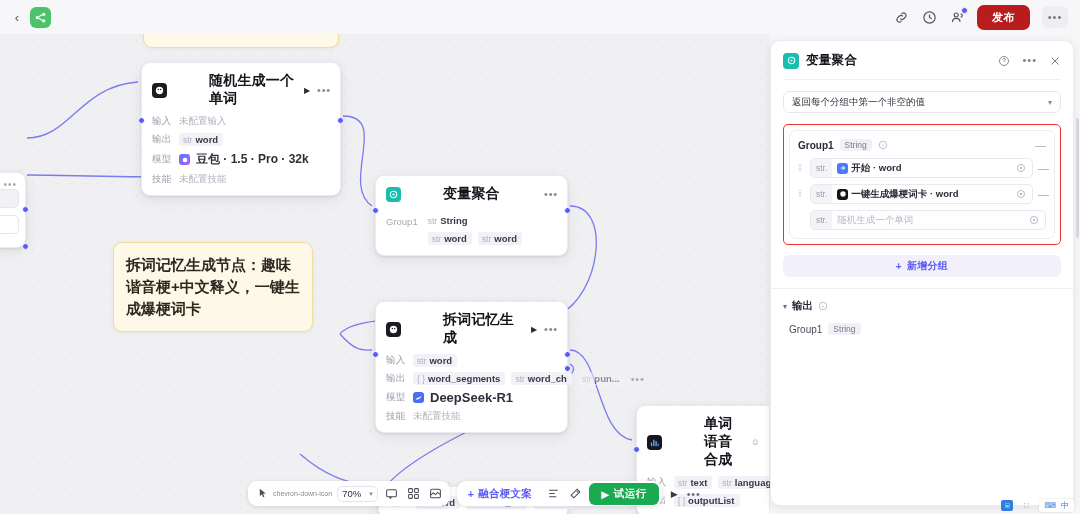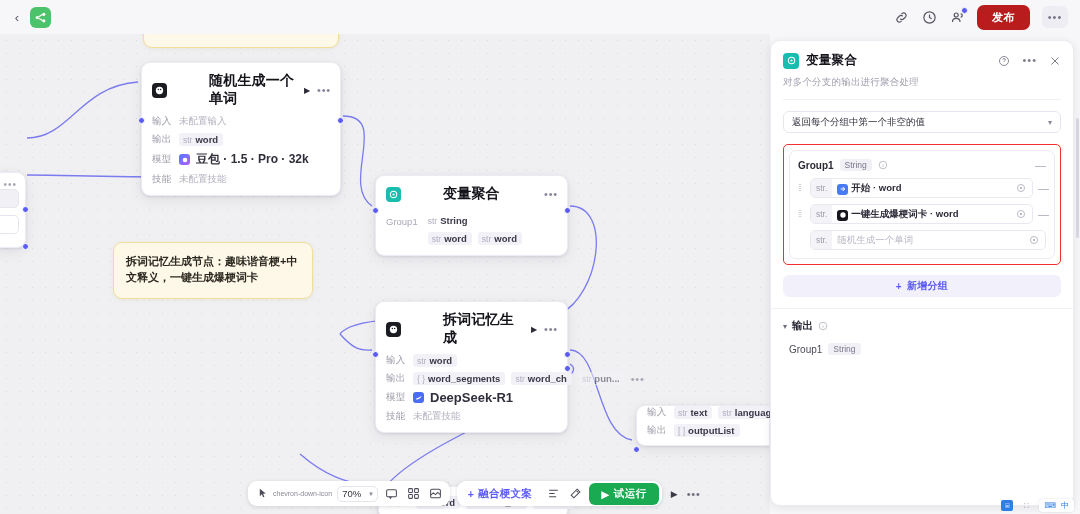--- a/index.html
+++ b/index.html
@@ -107,21 +107,21 @@
   .left-field.b { background:#fff;}
   .left-dots { position:absolute; right:8px; top:6px; color:#a7a6b5; font-size:10px; letter-spacing:1px;}
 
   
   .note {
     position:absolute; background:#fdf8e8; border:1px solid #f2dd9a;
     border-radius:9px; box-shadow:0 1px 4px rgba(120,100,30,.08);
   }
   #note-top { left:143px; top:-14px; width:196px; height:28px; }
   #note-main { left:113px; top:208px; width:200px; padding:11px 12px 12px 12px; }
-  .note-h { font-size:11px; font-weight:bold; color:#2b2820; line-height:1.45; }
+  .note-h { font-size:15px; font-weight:bold; color:#2b2820; line-height:1.45; }
   .note-p { font-size:9.5px; color:#3a372c; line-height:1.62; margin-bottom:6px; text-align:justify;}
   .note-p:last-child{margin-bottom:0;}
 
   
   .toolbar { position:absolute; left:248px; bottom:8px; display:flex; align-items:center; gap:7px; z-index:25;}
   .tb-grp { background:#fff; border-radius:9px; box-shadow:0 1px 4px rgba(30,30,60,.14);
             display:flex; align-items:center; padding:4px 6px; gap:5px; height:25px;}
   .tb-ico { width:17px;height:17px; color:#4c4b59; display:flex;align-items:center;justify-content:center; cursor:pointer;}
   .tb-ico svg{width:13px;height:13px;}
   .tb-sel { display:flex; align-items:center; gap:2px; cursor:pointer;}
@@ -175,21 +175,21 @@
   .grp-minus { margin-left:auto; color:#a6a5b4; font-size:11px; cursor:pointer; line-height:8px;}
 
   .p-row { display:flex; align-items:center; gap:5px; margin-bottom:6px;}
   .drag { color:#c2c1ce; font-size:9px; letter-spacing:-1px; cursor:grab; width:7px;}
   .inp {
     flex:1; height:20px; border:1px solid #e9e8f0; border-radius:5px; background:#fff;
     display:flex; align-items:center; padding:0 6px 0 0; gap:5px; overflow:hidden;
   }
   .inp-str { background:#f4f3f8; color:#9e9dab; font-size:8.5px; height:100%;
              display:flex;align-items:center; padding:0 5px; flex:none;}
-  .inp-val { display:flex; align-items:flex-end; gap:3px; font-size:9.5px; color:#2c2b38; font-weight:bold;
+  .inp-val { display:flex; align-items:center; gap:3px; font-size:9.5px; color:#2c2b38; font-weight:bold;
              white-space:nowrap; overflow:hidden;}
   .inp-ph { font-size:9.5px; color:#b9b8c6; }
   .mini-ico { width:11px;height:11px;border-radius:3px;flex:none;display:flex;align-items:center;justify-content:center;}
   .mini-ico svg{width:8px;height:8px;}
   .inp-end { margin-left:auto; color:#a9a8b7; display:flex; align-items:center;}
   .inp-end svg{width:10px;height:10px;}
   .row-minus { color:#a6a5b4; font-size:11px; cursor:pointer; width:8px; text-align:center; line-height:8px;}
 
   .add-grp {
     margin-top:10px; height:22px; border-radius:6px; background:#f2f1fb; color:#5b5bf5;
@@ -424,20 +424,32 @@
           <span class="n-lbl">技能</span>
           <span class="n-muted">未配置技能</span>
         </div>
       </div>
       <span class="dot-port" style="left:-4px; top:49px;"></span>
       <span class="dot-port" style="right:-4px; top:49px;"></span>
       <span class="dot-port" style="right:-4px; top:63px;"></span>
     </div>
 
     <div class="node" id="node-tts">
+      <div class="n-head">
+        <span class="n-ico" style="background:#161620;">
+          <svg viewBox="0 0 24 24" fill="#5aa9ff">
+              <rect x="4" y="12" width="3" height="8"></rect>
+              <rect x="9" y="6" width="3" height="14"></rect>
+              <rect x="14" y="9" width="3" height="11"></rect>
+              <rect x="19" y="14" width="2" height="6"></rect>
+            </svg>
+        </span>
+        <span class="n-title">单词语音合成</span>
+        <span style="color:#9b9aa9;font-size:9px;">☺</span>
+      </div>
       <div class="n-body" style="padding-bottom:8px;">
         <div class="n-row">
           <span class="n-lbl">输入</span>
           <span class="chip">
             <span class="ty">str</span>
             <span>text</span>
           </span>
           <span class="chip">
             <span class="ty">str</span>
             <span>language</span>
@@ -565,21 +577,20 @@
               </svg>
           </span>
           <span class="ic" style="font-size:11px;letter-spacing:1px;line-height:7px;">•••</span>
           <span class="ic">
             <svg viewBox="0 0 24 24" fill="none" stroke="currentColor" stroke-width="2">
                 <path d="M5 5l14 14M19 5L5 19"></path>
               </svg>
           </span>
         </span>
       </div>
-      <div class="p-sub">对多个分支的输出进行聚合处理</div>
       <div class="p-divider"></div>
     </div>
 
     <div class="p-body">
       <div class="select">
         <span>返回每个分组中第一个非空的值</span>
         <span class="chev">▾</span>
       </div>
 
       <div class="hl-box">

